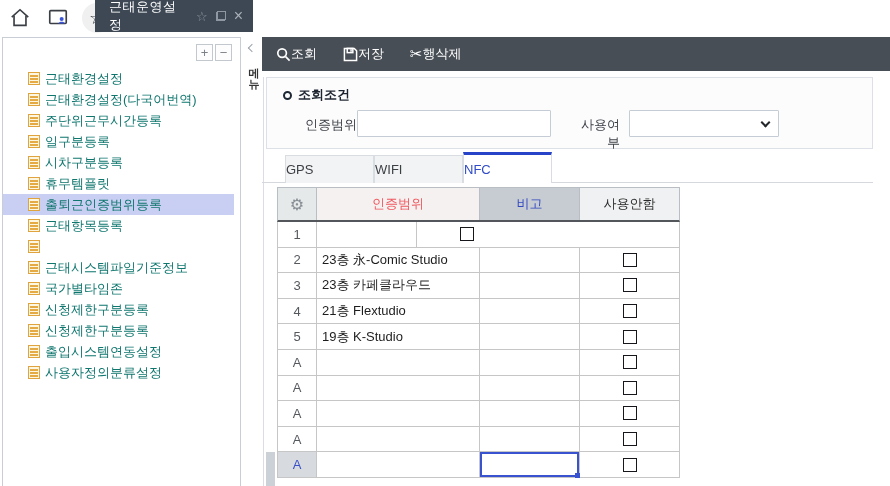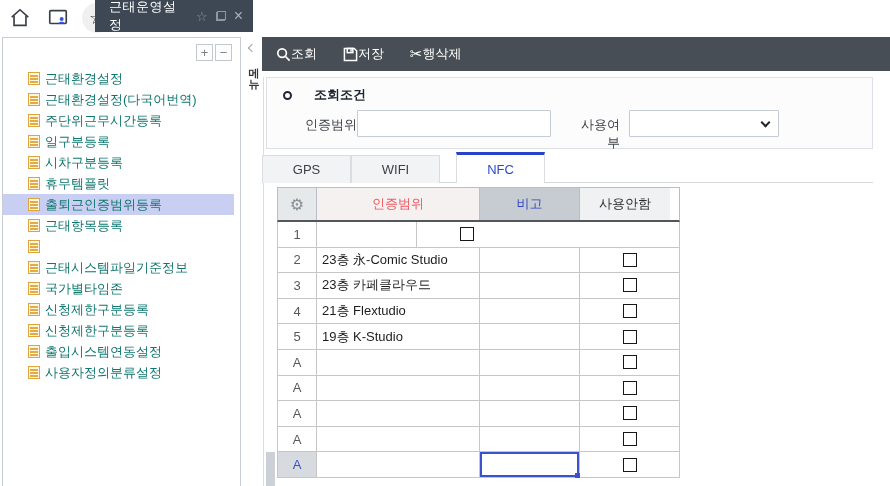--- a/index.html
+++ b/index.html
@@ -44,46 +44,46 @@
 
   
   .toolbar { position:absolute; left:262px; top:37px; width:628px; height:34px; background:#484e55;
     display:flex; align-items:center; padding-left:14px; gap:26px; }
   .tool-btn { display:flex; align-items:center; gap:0; color:#fff; cursor:pointer; font-size:13px; }
   .tool-btn svg { display:block; }
   .scissor { font-size:15px; color:#fff; }
 
   .cond-panel { position:absolute; left:266px; top:77px; width:607px; height:72px;
     background:#fcfcfd; border:1px solid #dde1e7; }
-  .cond-title { position:absolute; left:16px; top:8px; display:flex; align-items:center; gap:22px;
+  .cond-title { position:absolute; left:16px; top:8px; display:flex; align-items:center; gap:6px;
     font-weight:bold; color:#1e2530; }
   .o-ico { width:9px; height:9px; border:2.4px solid #1e2835; border-radius:50%; }
   .cond-row { position:absolute; left:0; top:32px; width:100%; height:28px; }
   .fld-label { position:absolute; top:6px; color:#3b3f46; }
   .lbl-auth { left:34px; width:56px; text-align:right; }
   .txt-input { position:absolute; left:90px; top:0; width:194px; height:27px; border:1px solid #c6ccd5; background:#fff; padding:0 6px; font-size:13px; border-radius:1px; }
   .lbl-use { left:307px; width:46px; text-align:right; }
   .sel-box { position:absolute; left:362px; top:0; width:150px; height:27px; border:1px solid #c6ccd5; background:#fff; border-radius:1px; cursor:pointer; }
   .sel-chev { position:absolute; right:9px; top:8px; width:7px; height:7px; border-right:2px solid #23262b; border-bottom:2px solid #23262b; transform:rotate(45deg); }
 
   
   .tabstrip { position:absolute; left:262px; top:155px; width:611px; height:28px; border-bottom:1px solid #d5d8dc; }
-  .tab { position:absolute; top:0; height:28px; width:89px; display:flex; align-items:center; justify-content:center;
-    background:#f2f3f4; border:1px solid #d9dce1; border-bottom:none; color:#3c3f44; cursor:pointer; }
+  .tab { position:absolute; top:0; height:28px; width:89px; display:flex; align-items:center; 
+    background:#f2f3f4; border:1px solid #d9dce1; border-bottom:none; color:#3c3f44; cursor:pointer;margin-left:23px; }
   .tab.active { background:#fff; color:#2f4bc6; height:31px; top:-3px; border-top:3px solid #2743c8; z-index:2; }
 
   
   .grid { position:absolute; left:277px; top:187px; width:403px; }
   .g-head { display:flex; height:35px; border:1px solid #b9bec4; border-bottom:2px solid #53575c; }
   .g-head .hc { display:flex; align-items:center; justify-content:center; border-right:1px solid #b9bec4; }
   .g-head .hc:last-child { border-right:none; }
   .hc-gear { width:39px; background:#e5e9e9; color:#878e95; font-size:16px; cursor:pointer; }
   .hc-auth { width:163px; background:#f4f1f0; color:#f0585f; }
   .hc-note { width:100px; background:#c6ccd2; color:#3247c0; }
-  .hc-use  { width:90px; background:#f0f1f2; color:#2b2b2b; }
+  .hc-use  { width:99px; background:#f0f1f2; color:#2b2b2b; }
   .g-row { display:flex; height:25.6px; border-bottom:1px solid #c6c6c6; border-left:1px solid #c6c6c6; border-right:1px solid #c6c6c6; background:#fff; }
   .gc { border-right:1px solid #c6c6c6; display:flex; align-items:center; position:relative; }
   .gc:last-child { border-right:none; }
   .gc-num { width:39px; justify-content:center; color:#55595e; }
   .gc-auth { width:163px; padding-left:5px; color:#1d1d1d; white-space:nowrap; overflow:hidden; }
   .gc-note { width:100px; }
   .gc-use { width:99px; justify-content:center; }
   .cb { width:14px; height:14px; border:1.7px solid #17171b; background:#fff; cursor:pointer; }
   .g-row.cursel .gc-num { background:#d7dade; color:#3a50c8; }
   .gc-note.focus { box-shadow: inset 0 0 0 2px #3952cf; }
@@ -232,21 +232,21 @@
     </div>
   </div>
 
   <div class="tabstrip" id="tabstrip">
       <div class="tab" style="left: 0px;">
     <span>GPS</span>
   </div>
       <div class="tab" style="left: 89px;">
     <span>WIFI</span>
   </div>
-      <div class="tab active" style="left: 194px;">
+      <div class="tab active" style="left: 178px;">
     <span>NFC</span>
   </div>
     </div>
 
   <div class="grid">
     <div class="g-head">
       <div class="hc hc-gear">⚙</div>
       <div class="hc hc-auth">인증범위</div>
       <div class="hc hc-note">비고</div>
       <div class="hc hc-use">사용안함</div>

